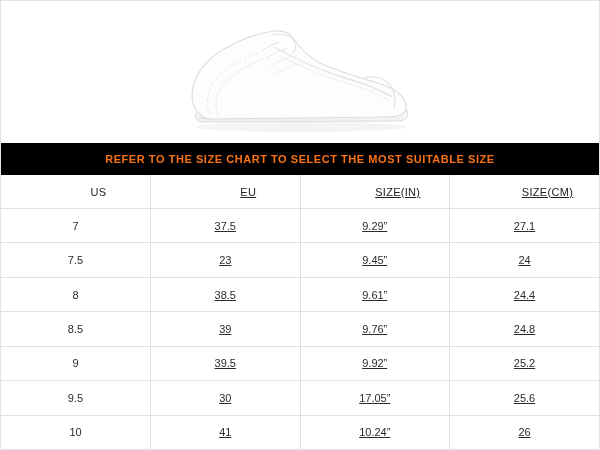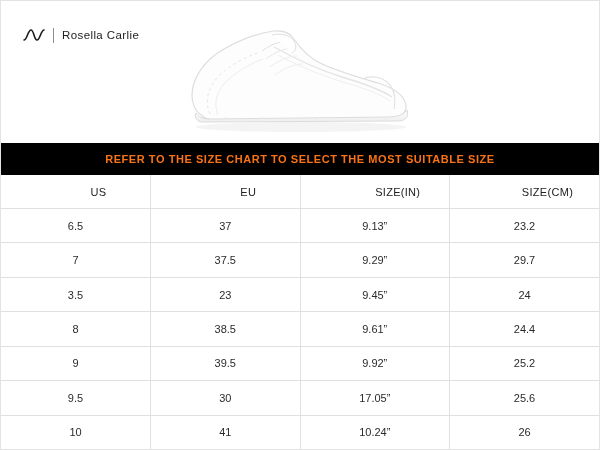--- a/index.html
+++ b/index.html
@@ -99,20 +99,21 @@
     border-left: none;
     border-right: none;
     text-align: center;
     font-size: 11px;
     font-weight: normal;
     color: #2b2b2b;
   }
   table.size-chart th + th,
   table.size-chart td + td {
     border-left: 1px solid #e0e0e0;
+    text-decoration: underline;
   }
   table.size-chart thead th {
     height: 31px;
     font-size: 11px;
     letter-spacing: 0.3px;
     color: #222222;
     border-top: none;
     padding-left: 47px;
   }
   table.size-chart tbody td {
@@ -122,29 +123,20 @@
     border-bottom: none;
   }
 </style>
 </head>
 <body>
 
 <div class="page">
 
   <div class="header">
 
-    <div class="brand">
-      <span class="brand-mark">
-        <svg viewBox="0 0 22 16" xmlns="http://www.w3.org/2000/svg">
-          <path d="M1 13 C4 13 5 3 8 3 C11 3 11 13 14 13 C17 13 18 3 21 3" fill="none" stroke="#1a1a1a" stroke-width="1.6" stroke-linecap="round"></path>
-        </svg>
-      </span>
-      <span class="brand-divider"></span>
-      <span class="brand-name">Rosella Carlie</span>
-    </div>
 
     <div class="shoe-wrap">
       <svg viewBox="0 0 270 120" xmlns="http://www.w3.org/2000/svg">
         <defs>
           <linearGradient id="soleG" x1="0" y1="0" x2="0" y2="1">
             <stop offset="0%" stop-color="#ffffff"></stop>
             <stop offset="100%" stop-color="#eeeeee"></stop>
           </linearGradient>
         </defs>
 
@@ -197,44 +189,44 @@
       <thead>
         <tr>
           <th>US</th>
           <th>EU</th>
           <th>SIZE(IN)</th>
           <th>SIZE(CM)</th>
         </tr>
       </thead>
       <tbody>
         <tr>
-          <td>6.5</td>
-          <td>37</td>
-          <td>9.13”</td>
-          <td>23.2</td>
-        </tr>
-        <tr>
           <td>7</td>
           <td>37.5</td>
           <td>9.29”</td>
-          <td>29.7</td>
-        </tr>
-        <tr>
-          <td>3.5</td>
+          <td>27.1</td>
+        </tr>
+        <tr>
+          <td>7.5</td>
           <td>23</td>
           <td>9.45”</td>
           <td>24</td>
         </tr>
         <tr>
           <td>8</td>
           <td>38.5</td>
           <td>9.61”</td>
           <td>24.4</td>
         </tr>
         <tr>
+          <td>8.5</td>
+          <td>39</td>
+          <td>9.76”</td>
+          <td>24.8</td>
+        </tr>
+        <tr>
           <td>9</td>
           <td>39.5</td>
           <td>9.92”</td>
           <td>25.2</td>
         </tr>
         <tr>
           <td>9.5</td>
           <td>30</td>
           <td>17.05”</td>
           <td>25.6</td>

